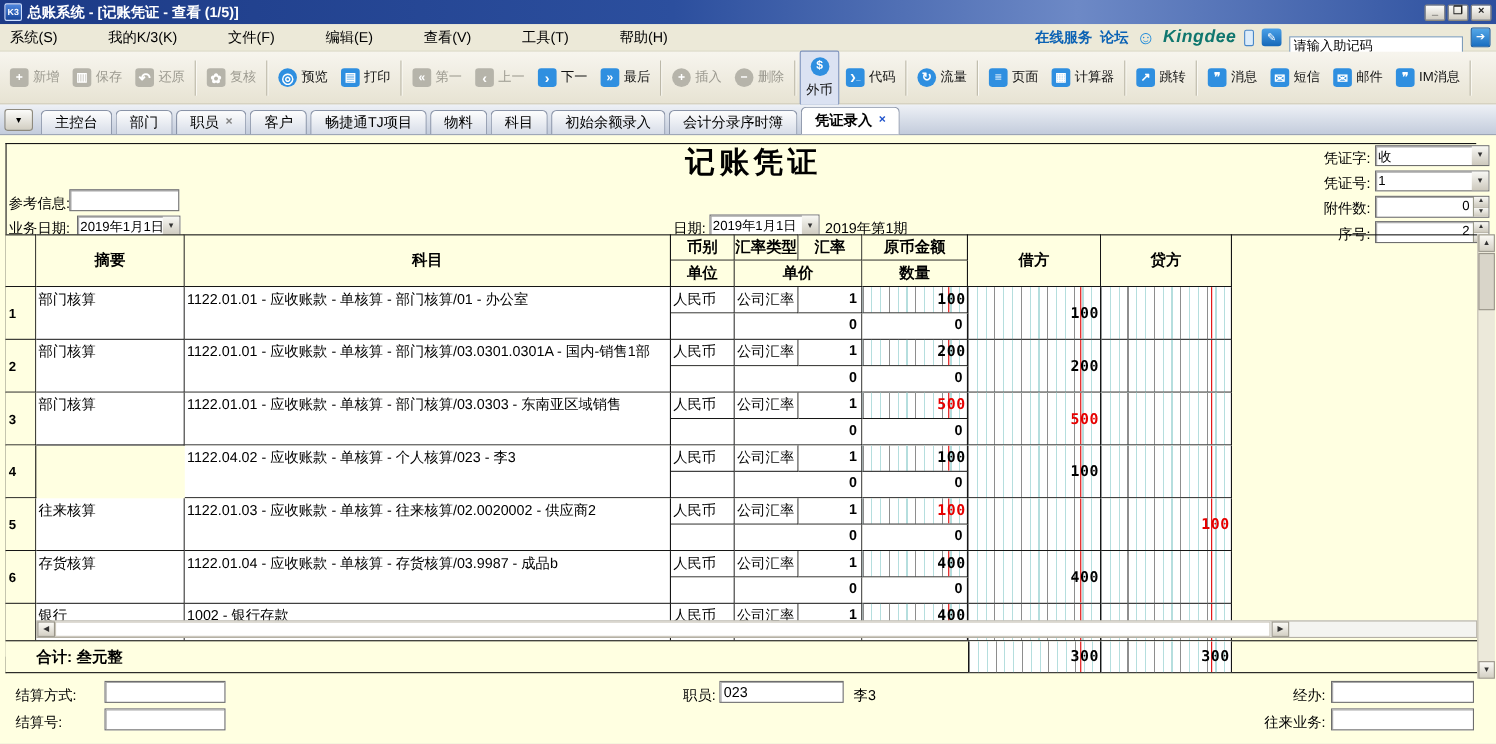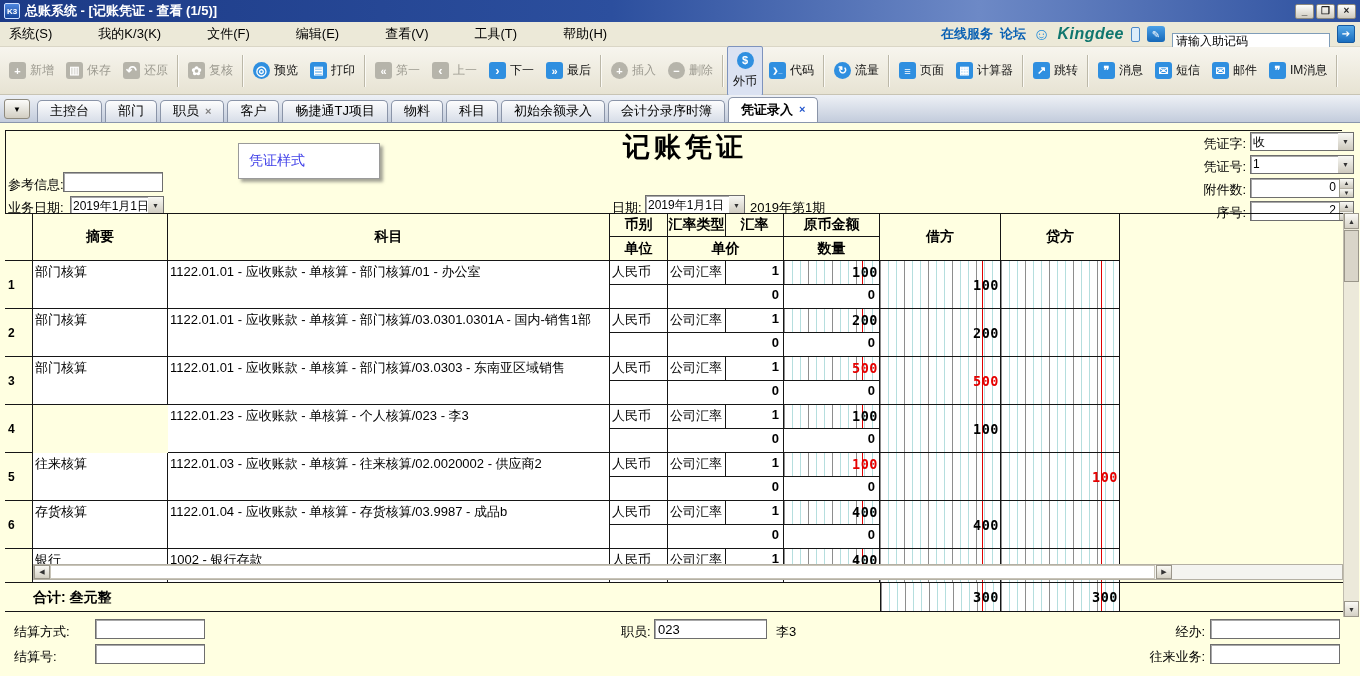--- a/index.html
+++ b/index.html
@@ -325,21 +325,20 @@
         <div class="tab active">
           <span class="tab-label">凭证录入</span>
           <span class="tabx">×</span>
         </div>
       </div>
   </div>
 
   <div class="content">
     <div class="vframe"></div>
 
-    <div class="stylebox">凭证样式</div>
     <div class="vtitle">记账凭证</div>
 
     <div class="lab" style="left:8px;top:53px;">参考信息:</div>
     <input class="tbox" style="left: 63px; top: 49px; width: 100px; height: 20px;" value="">
 
     <div class="lab" style="left:8px;top:76px;">业务日期:</div>
     <div class="combo" style="left:70px;top:73px;width:94px;height:19px;">
       <span class="val">2019年1月1日</span>
         <span class="dd">▼</span>
     </div>
@@ -459,21 +458,21 @@
             <div class="gc ledger x7 f bb">
               <div class="redline r17"></div>
               <span class="amt amid red">500</span>
             </div>
             <div class="gc ledger x8 f bb">
               <div class="redline r17"></div>
             </div>
           </div>
           <div class="grow" style="top: 192px;">
             <div class="gc rn x0 f bb">4</div>
-            <div class="gc txt x2 f bb">1122.01.23 - 应收账款 - 单核算 - 个人核算/023 - 李3</div>
+            <div class="gc txt x2 f bb">1122.04.02 - 应收账款 - 单核算 - 个人核算/023 - 李3</div>
             <div class="gc txt x3 t ib" style="border-bottom: 1px solid rgb(22, 22, 22);">人民币</div>
             <div class="gc x3 b bb"></div>
             <div class="gc txt x4 t" style="border-bottom: 1px solid rgb(22, 22, 22);">公司汇率</div>
             <div class="gc rt x5 t" style="border-bottom: 1px solid rgb(22, 22, 22);">1</div>
             <div class="gc rt x45 b bb">0</div>
             <div class="gc ledger x6 t ib" style="border-bottom: 1px solid rgb(22, 22, 22);">
               <div class="redline r16"></div>
               <span class="amt atop">100</span>
             </div>
             <div class="gc rt x6 b bb">0</div>

